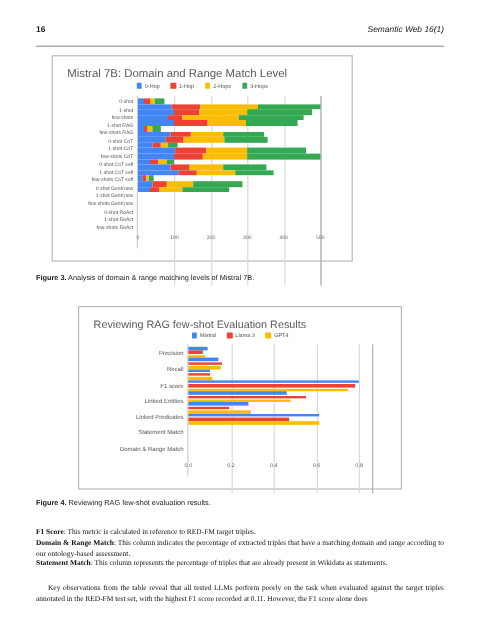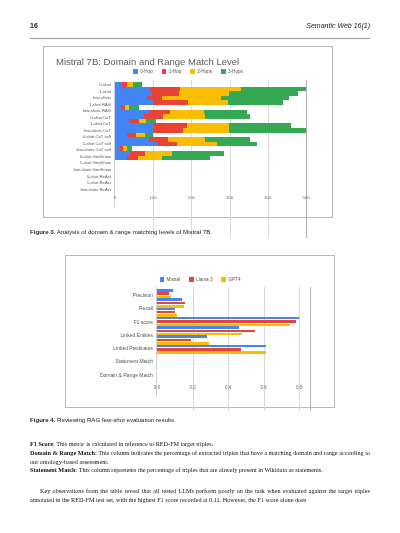--- a/index.html
+++ b/index.html
@@ -48,21 +48,21 @@
     color: #1a1a1a;
   }
 
   
   .figbox {
     position: absolute;
     border: 0.8px solid #b9b9b9;
     background: #ffffff;
     box-sizing: border-box;
   }
-  #fig3-box { left: 43px; top: 46px; width: 290px; height: 172px; }
+  #fig3-box { left: 43px; top: 46px; width: 251px; height: 172px; }
   #fig4-box { left: 65px; top: 255px; width: 270px; height: 153px; }
 
   .chart-title {
     position: absolute;
     font-family: "Liberation Sans", sans-serif;
     color: #58595b;
     white-space: nowrap;
   }
   #fig3-title { left: 12px; top: 9px; font-size: 9.5px; }
   #fig4-title { left: 12px; top: 9px; font-size: 9px; }
@@ -441,20 +441,21 @@
       </div>
     </div>
   </div>
 
   <div class="caption" id="fig3-cap">
     <b>Figure 3.</b>
     <span>Analysis of domain &amp; range matching levels of Mistral 7B.</span>
   </div>
 
   <div class="figbox" id="fig4-box">
+    <div class="chart-title" id="fig4-title">Reviewing RAG few-shot Evaluation Results</div>
     <div class="legend" id="fig4-legend">
         <div class="legend-item">
           <span class="legend-swatch" style="background: rgb(66, 133, 244);"></span>
           <span>Mistral</span>
         </div>
         <div class="legend-item">
           <span class="legend-swatch" style="background: rgb(234, 67, 53);"></span>
           <span>Llama 3</span>
         </div>
         <div class="legend-item">

